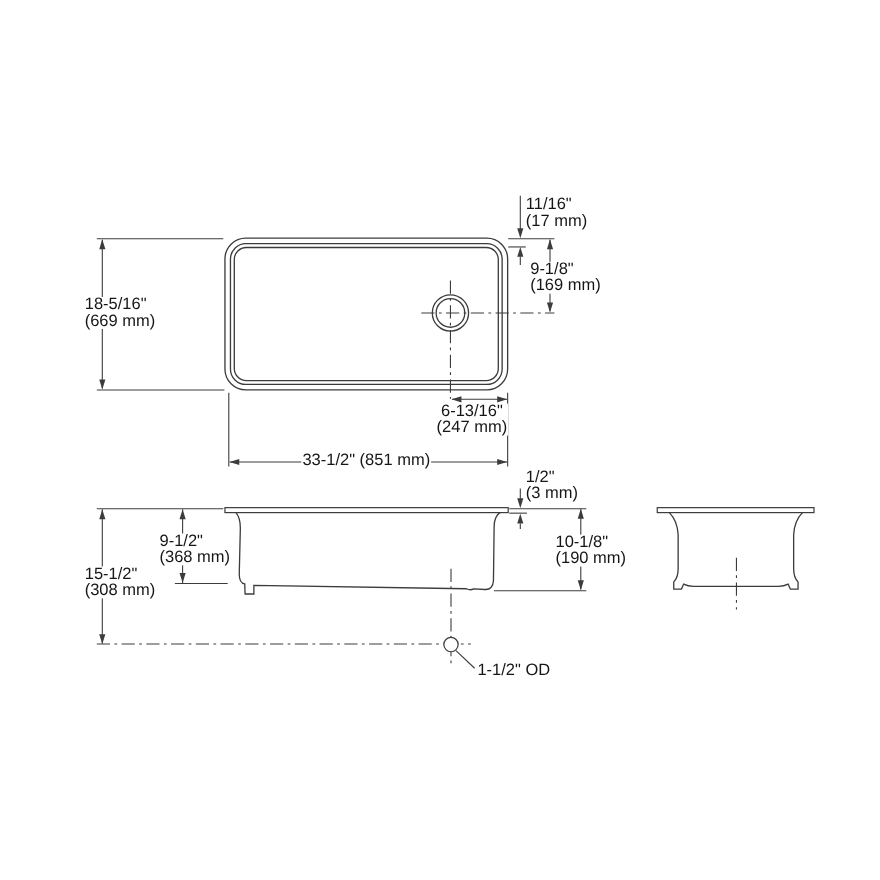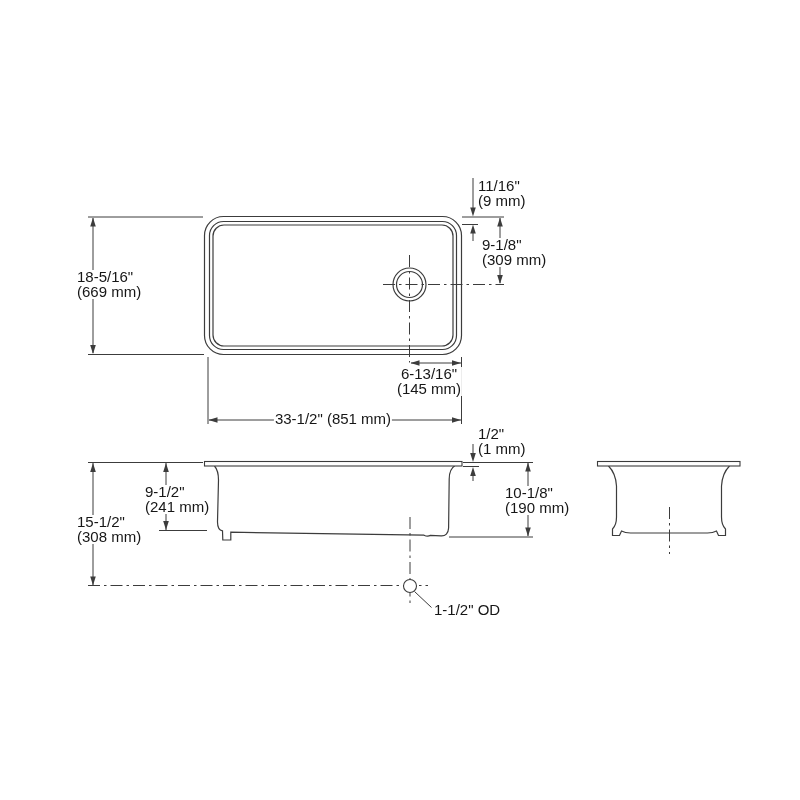--- a/index.html
+++ b/index.html
@@ -129,50 +129,50 @@
         L718.5,535.5 L725.5,535.5 L725.5,529
         C723,526.5 721.5,523.5 721.5,517
         L721.5,486
         C722,477.5 725,470.5 729.5,466"></path>
       <rect class="gw" x="597.5" y="461.5" width="142.5" height="4.5"></rect>
     </g>
   </svg>
 
   <div class="lbl" style="left:477px;top:179px;">
     <div>11/16"</div>
-    <div>(9 mm)</div>
+    <div>(17 mm)</div>
   </div>
 
   <div class="lbl" style="left:481px;top:238px;">
     <div>9-1/8"</div>
-    <div>(309 mm)</div>
+    <div>(169 mm)</div>
   </div>
 
   <div class="lbl" style="left:76px;top:270px;">
     <div>18-5/16"</div>
     <div>(669 mm)</div>
   </div>
 
   <div class="lbl ctr" style="left:429px;top:367px;">
     <div>6-13/16"</div>
-    <div>(145 mm)</div>
+    <div>(247 mm)</div>
   </div>
 
   <div class="lbl mid" style="left:333px;top:419px;">
     <div>33-1/2" (851 mm)</div>
   </div>
 
   <div class="lbl" style="left:477px;top:427px;">
     <div>1/2"</div>
-    <div>(1 mm)</div>
+    <div>(3 mm)</div>
   </div>
 
   <div class="lbl" style="left:144px;top:485px;">
     <div>9-1/2"</div>
-    <div>(241 mm)</div>
+    <div>(368 mm)</div>
   </div>
 
   <div class="lbl" style="left:76px;top:515px;">
     <div>15-1/2"</div>
     <div>(308 mm)</div>
   </div>
 
   <div class="lbl" style="left:504px;top:486px;">
     <div>10-1/8"</div>
     <div>(190 mm)</div>

